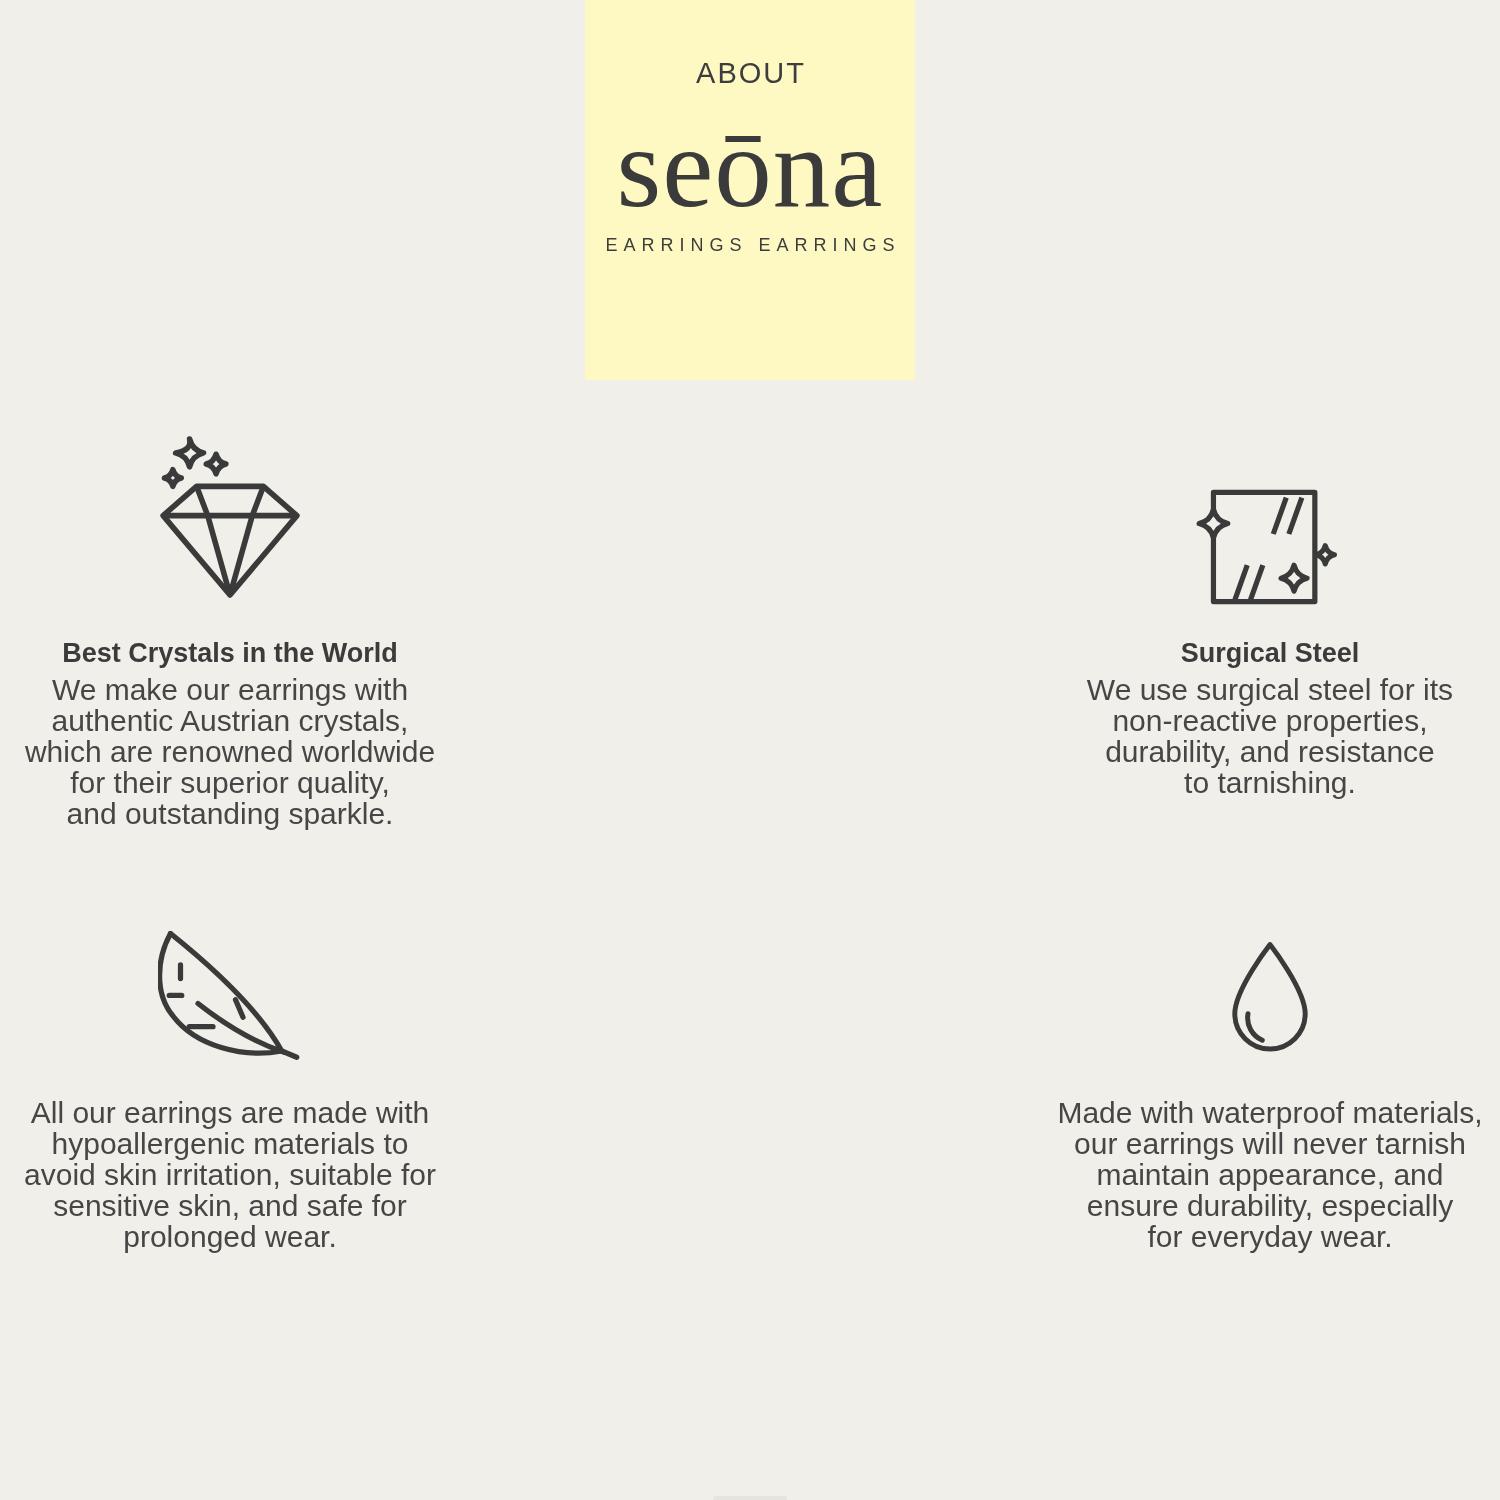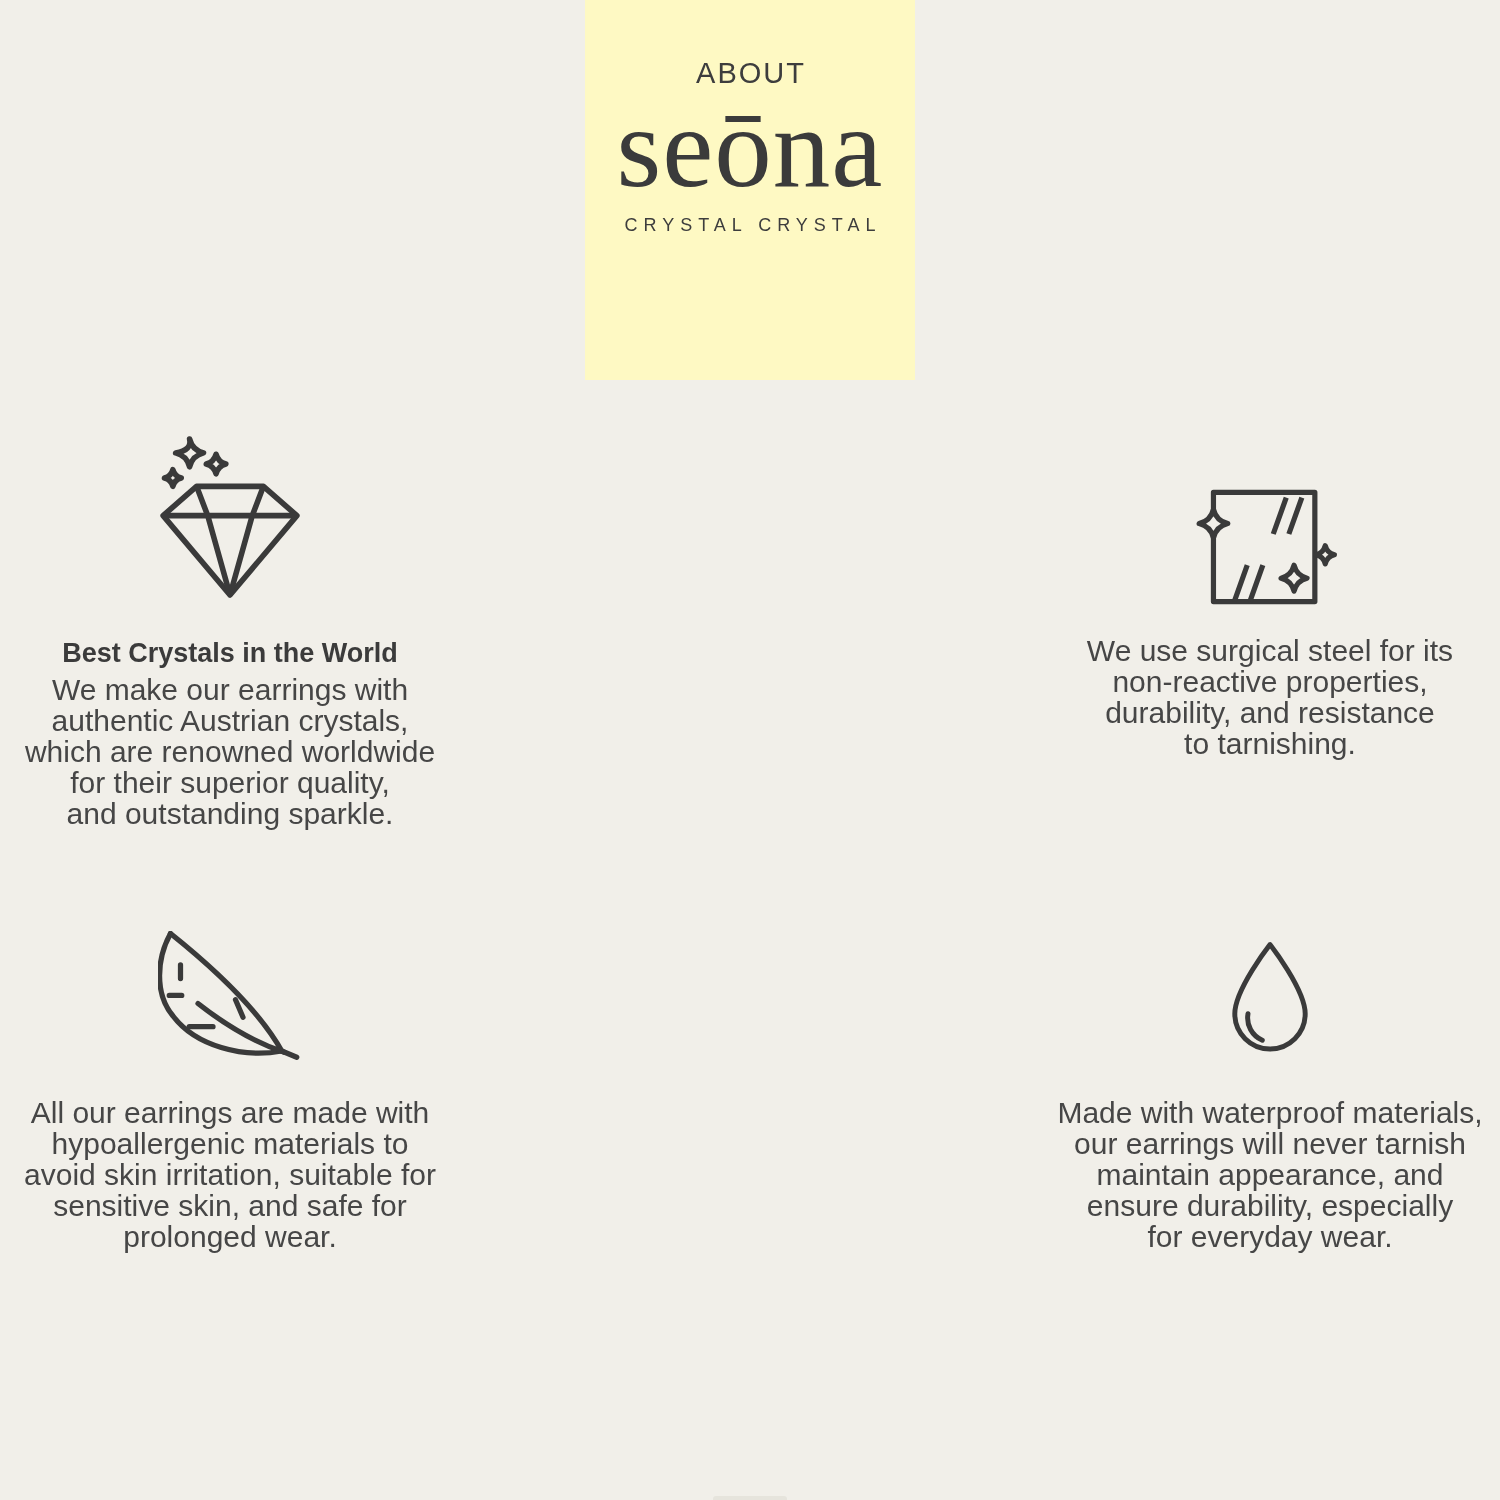--- a/index.html
+++ b/index.html
@@ -26,21 +26,21 @@
   .kicker {
     margin-top: 56px;
     font-size: 29px;
     line-height: 34px;
     letter-spacing: 2px;
     font-weight: 500;
     color: #3d3d3d;
     padding-left: 2px;
   }
   .brand {
-    margin-top: 0;
+    margin-top: 20px;
     font-family: "Liberation Serif", "DejaVu Serif", serif;
     font-size: 115px;
     line-height: 115px;
     font-weight: 400;
     letter-spacing: 1px;
     color: #3b3b3b;
   }
   .tagline {
     margin-top: 9px;
     font-size: 18px;
@@ -108,21 +108,21 @@
     background: #e6e4dc;
     border-radius: 3px 3px 0 0;
   }
 </style>
 </head>
 <body>
 
 <section class="header-card">
   <div class="kicker">ABOUT</div>
   <div class="brand">seōna</div>
-  <div class="tagline">CRYSTAL CRYSTAL</div>
+  <div class="tagline">EARRINGS EARRINGS</div>
 </section>
 
 <div class="grid">
 
   <div class="row row-1">
 
     <article class="feature">
       <div class="icon-area">
         <svg class="line-icon icon-diamond" width="140" height="170" viewBox="0 0 100 122" stroke-width="4">
           <path d="M21,5 Q23,13 31,15 Q23,17 21,25 Q19,17 11,15 Q23,13 21,5 Z"></path>
@@ -143,20 +143,21 @@
     <article class="feature">
       <div class="icon-area">
         <svg class="line-icon icon-steel" width="150" height="130" viewBox="0 0 115 100" stroke-width="4">
           <rect x="14" y="8" width="78" height="84"></rect>
           <path d="M60,40 L70,12 M72,40 L82,12 M30,92 L40,64 M42,92 L52,64"></path>
           <path class="bg-fill" d="M14,21 Q16.2,29.8 25,32 Q16.2,34.2 14,43 Q11.8,34.2 3,32 Q11.8,29.8 14,21 Z"></path>
           <path class="bg-fill" d="M100,49 Q101.4,54.6 107,56 Q101.4,57.4 100,63 Q98.6,57.4 93,56 Q98.6,54.6 100,49 Z"></path>
           <path class="bg-fill" d="M76,64 Q78,72 86,74 Q78,76 76,84 Q74,76 66,74 Q74,72 76,64 Z"></path>
         </svg>
       </div>
+      <h2 class="feature-title">Surgical Steel</h2>
       <p class="feature-body">We use surgical steel for its
 non-reactive properties,
 durability, and resistance
 to tarnishing.</p>
     </article>
 
   </div>
 
   <div class="row row-2">
 

